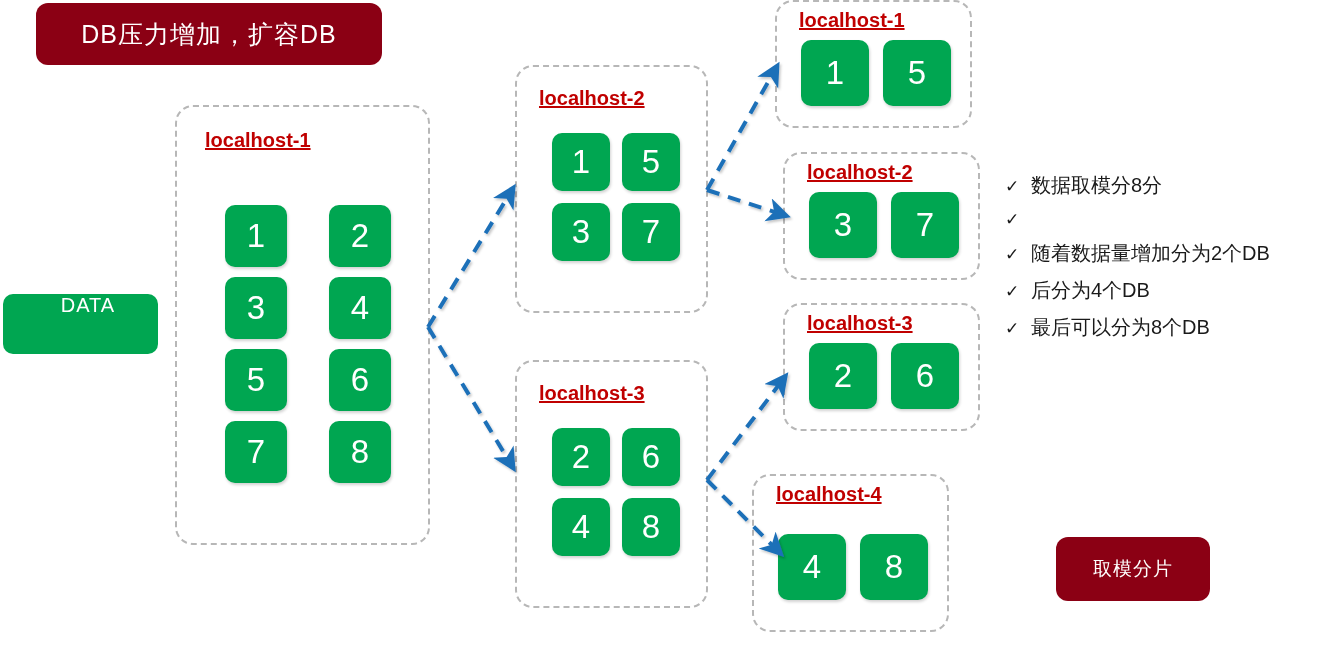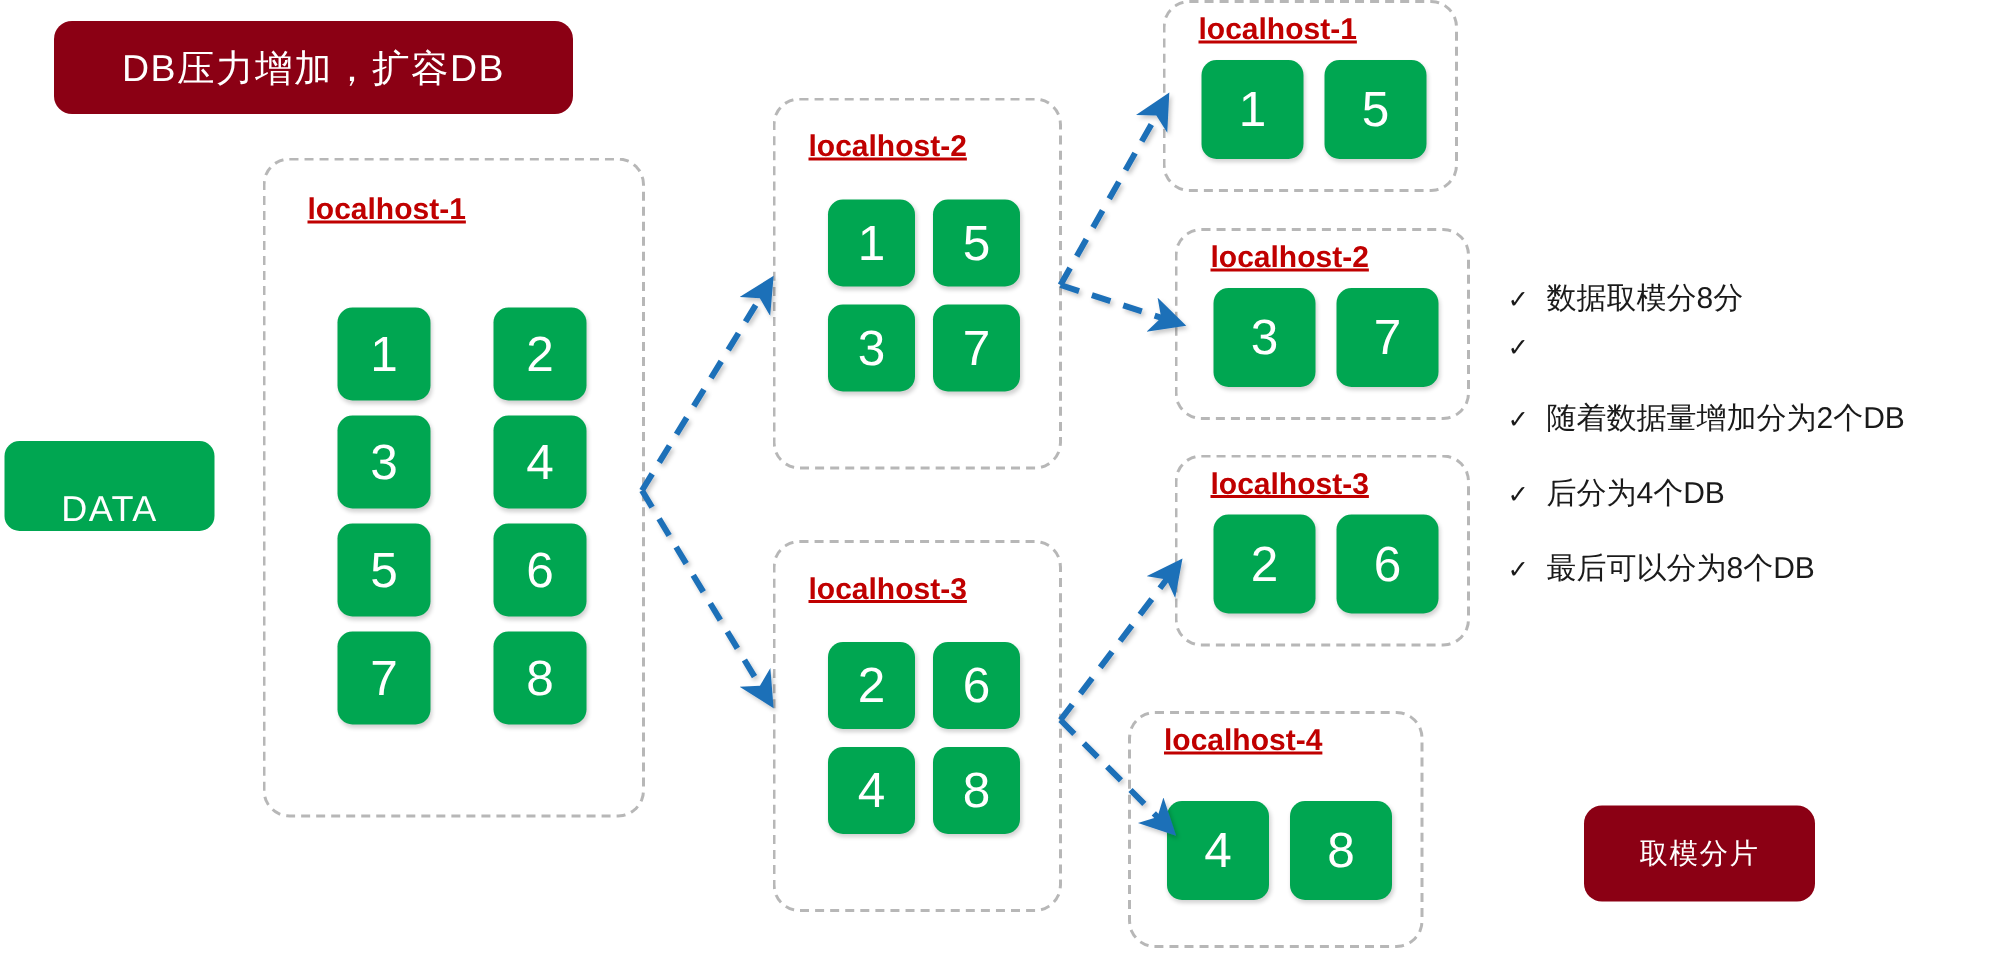--- a/index.html
+++ b/index.html
@@ -24,21 +24,21 @@
     background: #8B0014;
     border-radius: 12px;
     color: #ffffff;
     display: flex;
     align-items: center;
     justify-content: center;
     letter-spacing: 1px;
   }
   #title-banner {
     left: 36px;
-    top: 14px;
+    top: 3px;
     width: 346px;
     height: 62px;
     font-size: 25px;
   }
   #modulo-badge {
     left: 1056px;
     top: 537px;
     width: 154px;
     height: 64px;
     font-size: 19px;
@@ -48,24 +48,25 @@
   #data-box {
     position: absolute;
     left: 3px;
     top: 294px;
     width: 140px;
     height: 60px;
     background: #00a651;
     border-radius: 10px;
     color: #ffffff;
     display: flex;
-    align-items: flex-end;
+    align-items: flex-start;
     justify-content: center;
-    font-size: 24px;
+    font-size: 20px;
     letter-spacing: 1px;
+    padding-left: 15px;
   }
 
   
   .host-box {
     position: absolute;
     border: 2px dashed #b7b7b7;
     border-radius: 18px;
     background: transparent;
     box-sizing: border-box;
   }
@@ -154,21 +155,21 @@
     margin-bottom: 10px;
     font-size: 20px;
     color: #1a1a1a;
   }
   .bullet-check {
     width: 26px;
     flex: none;
     font-size: 17px;
     color: #1a1a1a;
   }
-  .bullet-text { white-space: nowrap; margin-top: 13px; }
+  .bullet-text { white-space: nowrap; }
 </style>
 </head>
 <body>
 
 <div id="canvas">
 
   <div class="red-box" id="title-banner">
     <span>DB压力增加，扩容DB</span>
   </div>
 

